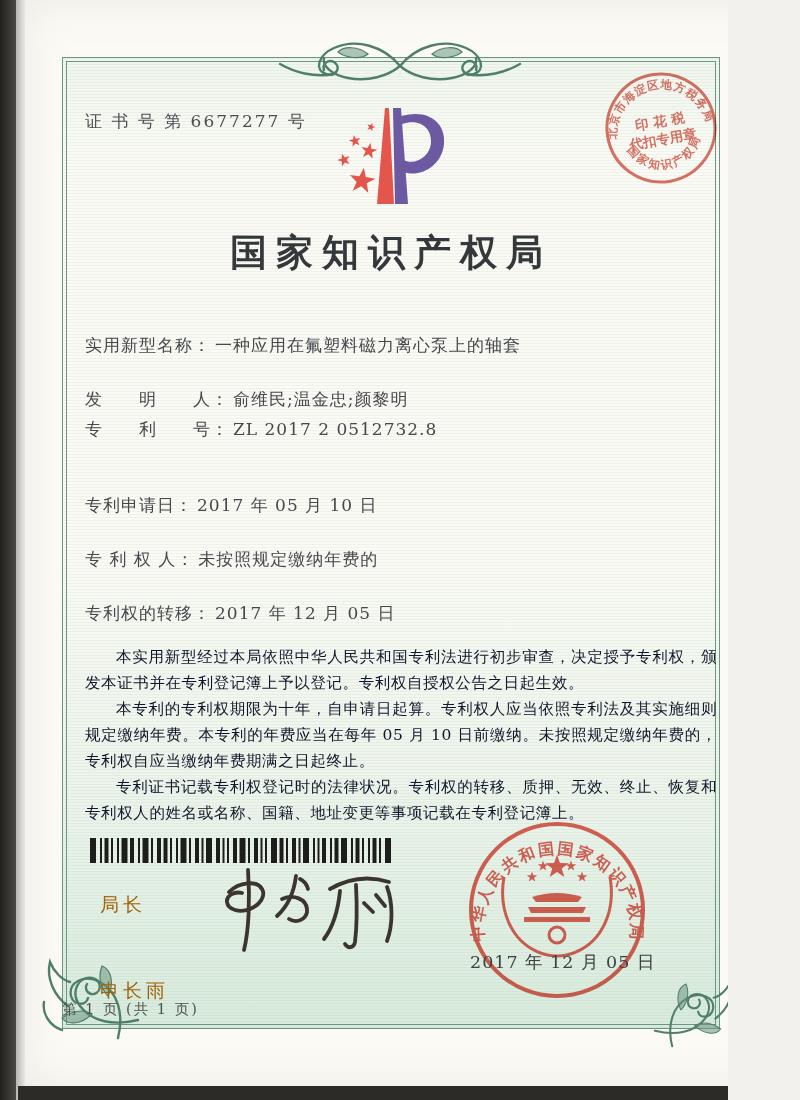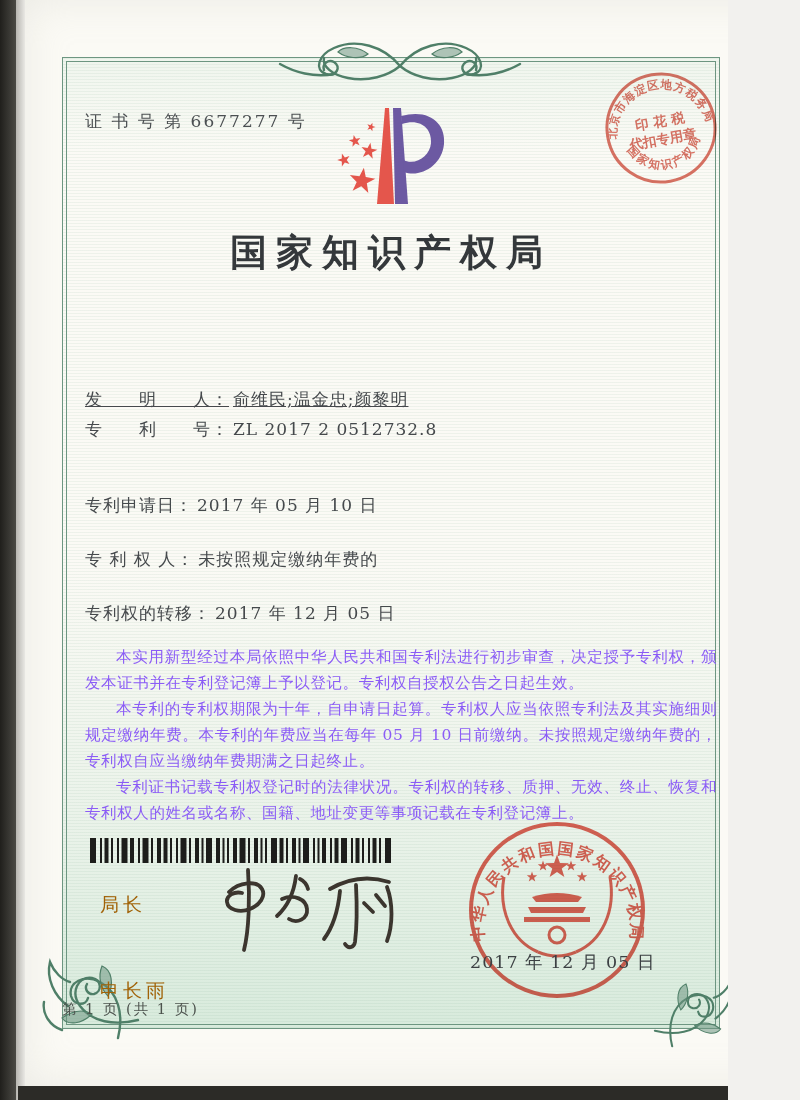--- a/index.html
+++ b/index.html
@@ -38,21 +38,21 @@
 
   .cert-no { left:85px; top:110px; font-size:17px; letter-spacing:2px; color:#4b4f52; }
 
   .title { left:62px; top:228px; width:658px; text-align:center;
            font-size:37px; font-weight:600; letter-spacing:9px; color:#34383b; }
 
   .field-row { position:absolute; left:85px; font-size:17px; color:#45494c; letter-spacing:1px; white-space:nowrap; }
   .field-row .fvalue { margin-left:4px; }
 
   .paras { position:absolute; left:85px; top:644px; width:632px;
-           font-size:15.5px; line-height:26px; color:#8b5cf6;
+           font-size:15.5px; line-height:26px; color:#0f172a;
            text-align:justify; letter-spacing:0.6px; }
   .paras p { text-indent:2em; }
 
   .barcode-box { position:absolute; left:90px; top:838px; width:306px; height:25px; }
 
   .officer { position:absolute; left:100px; font-family:"DejaVu Sans","Liberation Sans",sans-serif;
              font-size:19px; letter-spacing:4px; color:#a16207; }
 
   .signature { position:absolute; left:203px; top:858px; }
   .signature path { stroke:#3b352e; stroke-width:3.8; fill:none; stroke-linecap:round; stroke-linejoin:round; }
@@ -142,21 +142,24 @@
     </text>
     <text x="58" y="56" font-size="13.5" fill="#d9685a" font-weight="bold" text-anchor="middle">印 花 税</text>
     <text x="58" y="74" font-size="13.5" fill="#d9685a" font-weight="bold" text-anchor="middle">代扣专用章</text>
     <text font-size="11.5" fill="#d9685a" font-weight="bold" letter-spacing="2">
       <textPath href="#taxBotArc" startOffset="50%" text-anchor="middle">国家知识产权局</textPath>
     </text>
   </svg>
 
   <div class="text-abs title">国家知识产权局</div>
 
-  <div class="field-row" style="top:388px;text-decoration:underline;">
+  <div class="field-row" style="top:334px;">
+    <span class="flabel">实用新型名称：</span><span class="fvalue">一种应用在氟塑料磁力离心泵上的轴套</span>
+  </div>
+  <div class="field-row" style="top:388px;">
     <span class="flabel">发　　明　　人：</span><span class="fvalue">俞维民;温金忠;颜黎明</span>
   </div>
   <div class="field-row" style="top:418px;">
     <span class="flabel">专　　利　　号：</span><span class="fvalue">ZL 2017 2 0512732.8</span>
   </div>
   <div class="field-row" style="top:494px;">
     <span class="flabel">专利申请日：</span><span class="fvalue">2017 年 05 月 10 日</span>
   </div>
   <div class="field-row" style="top:548px;">
     <span class="flabel">专 利 权 人：</span><span class="fvalue">未按照规定缴纳年费的</span>

